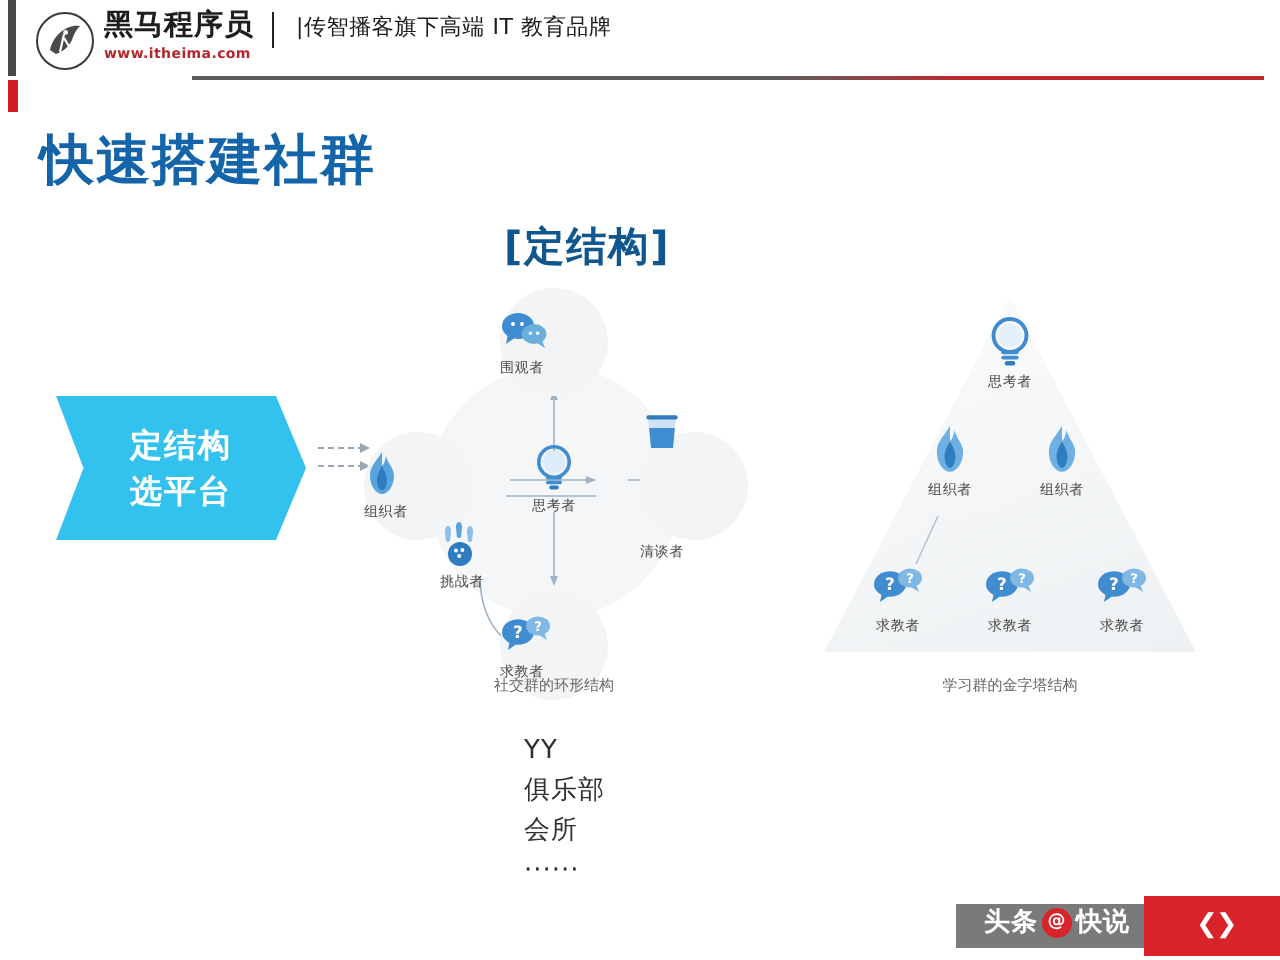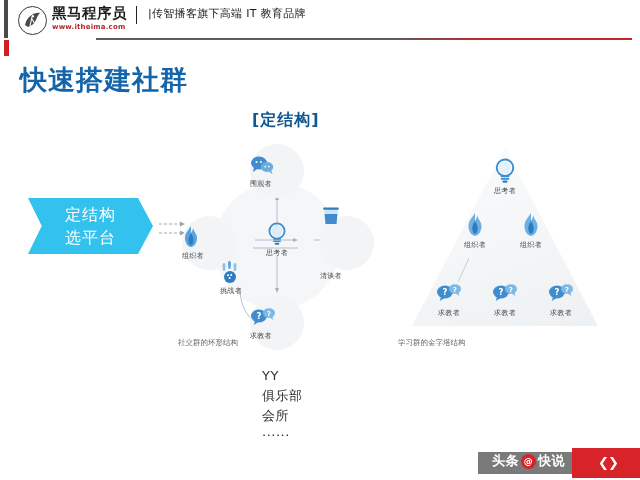--- a/index.html
+++ b/index.html
@@ -30,45 +30,45 @@
   .header-right{position:absolute;right:12px;top:13px;font-size:8.5px;color:#5a5a5a;letter-spacing:.3px;}
 
   .header-rule{position:absolute;left:96px;right:8px;top:38px;height:2px;
     background:linear-gradient(to right,#5d5d5d 0%,#5d5d5d 55%,#c2272d 72%,#c2272d 100%);}
 
   
   .page-title{position:absolute;left:20px;top:62px;font-size:27px;font-weight:bold;
     color:#1464aa;letter-spacing:1px;}
 
   
-  .section-heading{position:absolute;left:252px;top:110px;font-size:16px;font-weight:bold;
+  .section-heading{position:absolute;left:252px;top:110px;font-size:20px;font-weight:bold;
     color:#11578f;letter-spacing:1px;}
 
   
-  .chevron{position:absolute;left:28px;top:198px;width:125px;height:56px;
+  .chevron{position:absolute;left:28px;top:198px;width:125px;height:72px;
     background:#33c1ee;
     clip-path:polygon(0 0, 88% 0, 100% 50%, 88% 100%, 0 100%, 11% 50%);
     display:flex;flex-direction:column;align-items:center;justify-content:center;
-    color:#fff;font-weight:normal;font-size:16px;line-height:1.45;letter-spacing:1px;}
+    color:#fff;font-weight:bold;font-size:16px;line-height:1.45;letter-spacing:1px;}
 
   .dash-arrows{position:absolute;left:158px;top:215px;width:30px;height:30px;}
 
   
   .circle-diagram{position:absolute;left:178px;top:138px;width:198px;height:222px;}
   .big-circle{position:absolute;left:36px;top:45px;width:126px;height:126px;border-radius:50%;
     background:#f4f6f8;}
   .node{position:absolute;width:54px;height:54px;border-radius:50%;background:#f2f4f6;
     display:flex;flex-direction:column;align-items:flex-start;justify-content:center;}
   .node .ico{height:24px;display:flex;align-items:center;justify-content:center;}
   .node .lbl{font-size:7px;color:#4a4a4a;margin-top:2px;letter-spacing:.3px;}
   .node-plain{position:absolute;width:46px;display:flex;flex-direction:column;
     align-items:center;justify-content:center;background:transparent;}
   .node-plain .ico{height:24px;display:flex;align-items:center;justify-content:center;}
   .node-plain .lbl{font-size:7px;color:#4a4a4a;margin-top:2px;letter-spacing:.3px;}
-  .diagram-caption{position:absolute;width:100%;font-size:7.5px;color:#666;}
+  .diagram-caption{position:absolute;width:100%;text-align:center;font-size:7.5px;color:#666;}
 
   
   .pyramid-diagram{position:absolute;left:398px;top:140px;width:214px;height:220px;}
   .tri{position:absolute;left:14px;top:8px;width:186px;height:178px;
     background:linear-gradient(160deg,#fafbfc 0%,#eef1f3 100%);
     clip-path:polygon(50% 0,100% 100%,0 100%);}
   .pnode{position:absolute;display:flex;flex-direction:column;align-items:center;}
   .pnode .ico{height:26px;display:flex;align-items:center;justify-content:center;}
   .pnode .lbl{font-size:7px;color:#4a4a4a;margin-top:2px;letter-spacing:.3px;}
 

